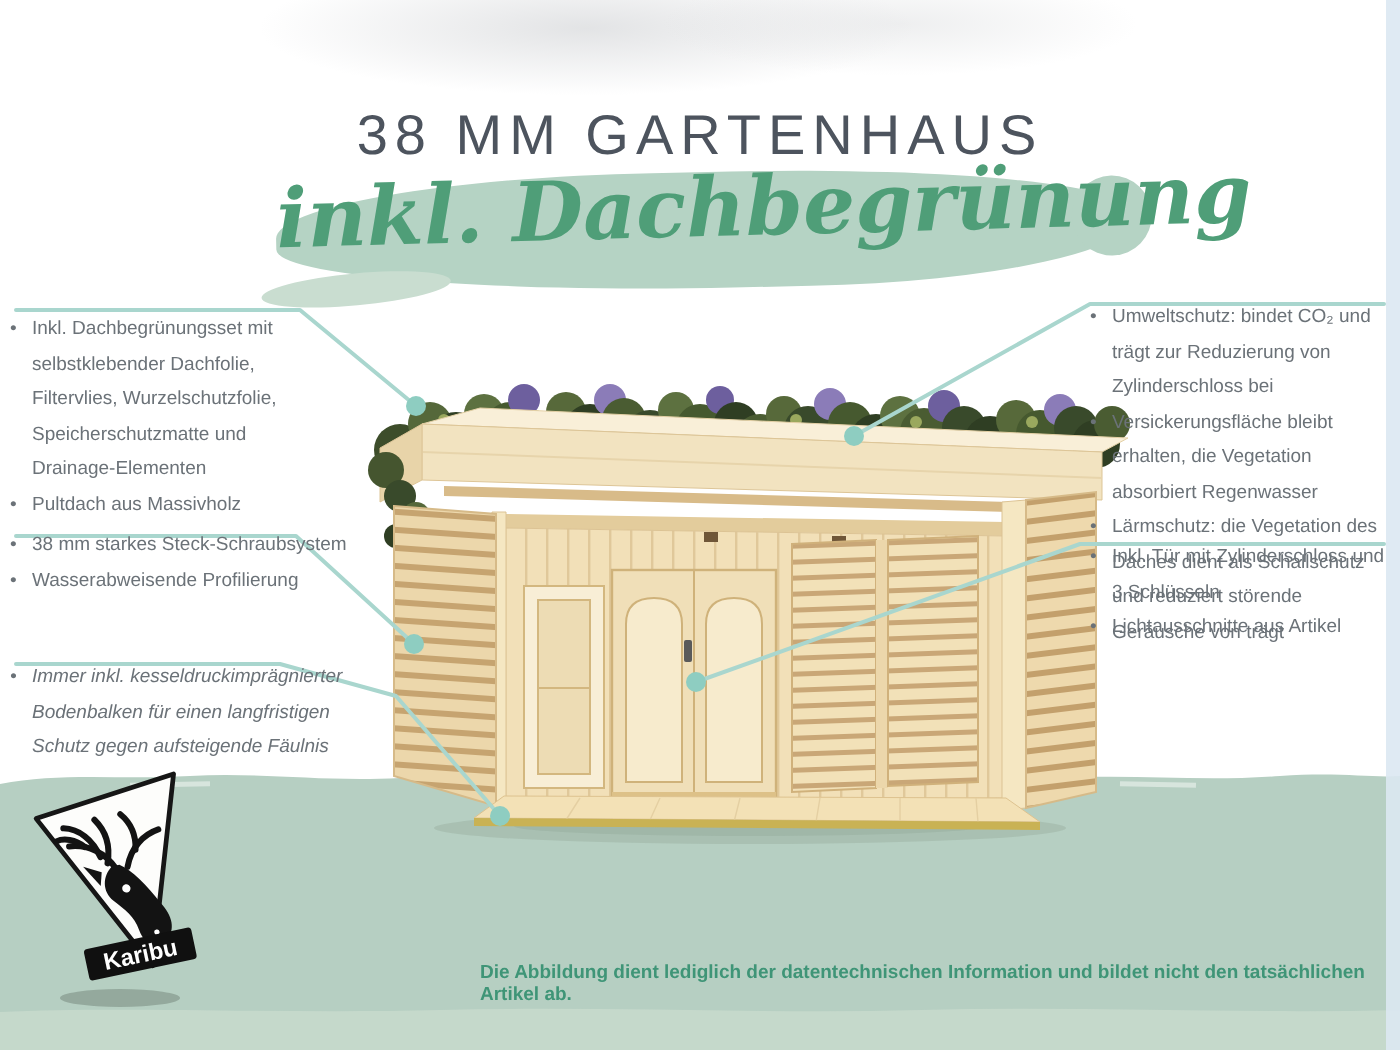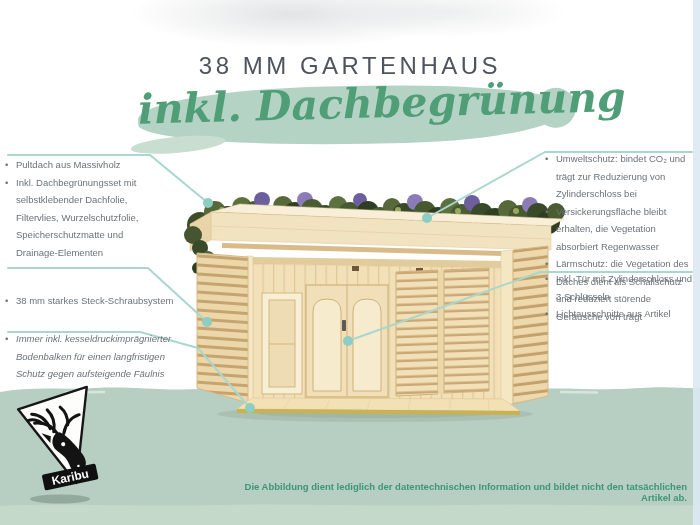--- a/index.html
+++ b/index.html
@@ -4,44 +4,44 @@
 <style>
   html,body{margin:0;padding:0;background:#ffffff;}
   .stage{position:relative;width:700px;height:525px;background:#ffffff;overflow:hidden;
          font-family:"Liberation Sans",sans-serif;}
   .wash{position:absolute;left:128px;top:-20px;width:330px;height:68px;
         background:radial-gradient(ellipse at 50% 50%, rgba(203,205,208,.55), rgba(203,205,208,0) 70%);}
   .wash2{position:absolute;left:330px;top:-14px;width:240px;height:52px;
         background:radial-gradient(ellipse at 50% 50%, rgba(210,212,214,.38), rgba(210,212,214,0) 70%);}
   .edge{position:absolute;right:0;top:0;width:7px;height:525px;background:#dce8f2;opacity:.9;}
   .title{position:absolute;left:0;top:52px;width:700px;margin:0;text-align:center;
-         font-size:24px;font-weight:400;letter-spacing:3.5px;color:#4d545e;}
+         font-size:28px;font-weight:400;letter-spacing:3.5px;color:#4d545e;}
   .banner{position:absolute;left:138px;top:86px;width:432px;height:58px;}
   .banner-blob{position:absolute;inset:0;background:#b5d3c4;
         border-radius:48% 52% 42% 58%/55% 48% 62% 45%;transform:rotate(-1.2deg);}
   .banner-blob::after{content:"";position:absolute;left:-8px;bottom:-5px;width:95px;height:16px;
         background:#c9ddd0;border-radius:50%;transform:rotate(-4deg);}
   .banner-blob::before{content:"";position:absolute;right:-6px;top:6px;width:40px;height:40px;
         background:#b5d3c4;border-radius:50%;}
   .banner-text{position:absolute;left:0;top:-6px;width:100%;text-align:center;white-space:nowrap;
         font-family:"DejaVu Serif",serif;font-style:italic;font-weight:bold;font-size:41px;
         color:#4f9e78;transform:rotate(-1.5deg);}
   .scene{position:absolute;left:0;top:0;width:700px;height:525px;}
   .callout{position:absolute;color:#6b7278;font-size:9.5px;line-height:17.5px;}
   .callout ul{margin:0;padding:0;list-style:none;}
   .callout li{position:relative;padding-left:11px;}
   .callout li::before{content:"\2022";position:absolute;left:0;top:0;color:#6b7278;}
   #l1{left:5px;top:156px;width:162px;}
-  #l2{left:5px;top:264px;width:172px;margin-top:28px;}
+  #l2{left:5px;top:264px;width:172px;}
   #l3{left:5px;top:330px;width:170px;font-style:italic;}
   #r1{left:545px;top:150px;width:152px;}
   #r2{left:545px;top:270px;width:150px;}
   .logo{position:absolute;left:10px;top:384px;width:104px;height:114px;}
   .logo text{font-family:"Liberation Sans",sans-serif;font-weight:bold;}
-  .disclaimer{position:absolute;left:240px;right:13px;top:481px;text-align:right;
+  .disclaimer{position:absolute;left:240px;right:13px;top:481px;
         font-size:9.5px;font-weight:bold;color:#3f9577;}
 </style>
 </head>
 <body>
 
 <div class="stage">
 
   <div class="wash"></div>
   <div class="wash2"></div>
 
@@ -188,27 +188,28 @@
       <circle cx="208" cy="203" r="5"></circle>
         <circle cx="207" cy="322" r="5"></circle>
         <circle cx="250" cy="408" r="5"></circle>
       <circle cx="427" cy="218" r="5"></circle>
         <circle cx="348" cy="341" r="5"></circle>
     </g>
   </svg>
 
   <div class="callout" id="l1">
     <ul>
+      <li>Inkl. Dachbegrünungsset mit selbstklebender Dachfolie, Filtervlies, Wurzelschutzfolie, Speicherschutzmatte und Drainage-Elementen</li>
       <li>Pultdach aus Massivholz</li>
-      <li>Inkl. Dachbegrünungsset mit selbstklebender Dachfolie, Filtervlies, Wurzelschutzfolie, Speicherschutzmatte und Drainage-Elementen</li>
     </ul>
   </div>
   <div class="callout" id="l2">
     <ul>
       <li>38 mm starkes Steck-Schraubsystem</li>
+      <li>Wasserabweisende Profilierung</li>
     </ul>
   </div>
   <div class="callout" id="l3">
     <ul>
       <li>Immer inkl. kesseldruckimprägnierter Bodenbalken für einen langfristigen Schutz gegen aufsteigende Fäulnis</li>
     </ul>
   </div>
   <div class="callout" id="r1">
     <ul>
       <li>Umweltschutz: bindet CO₂ und trägt zur Reduzierung von Zylinderschloss bei</li>

